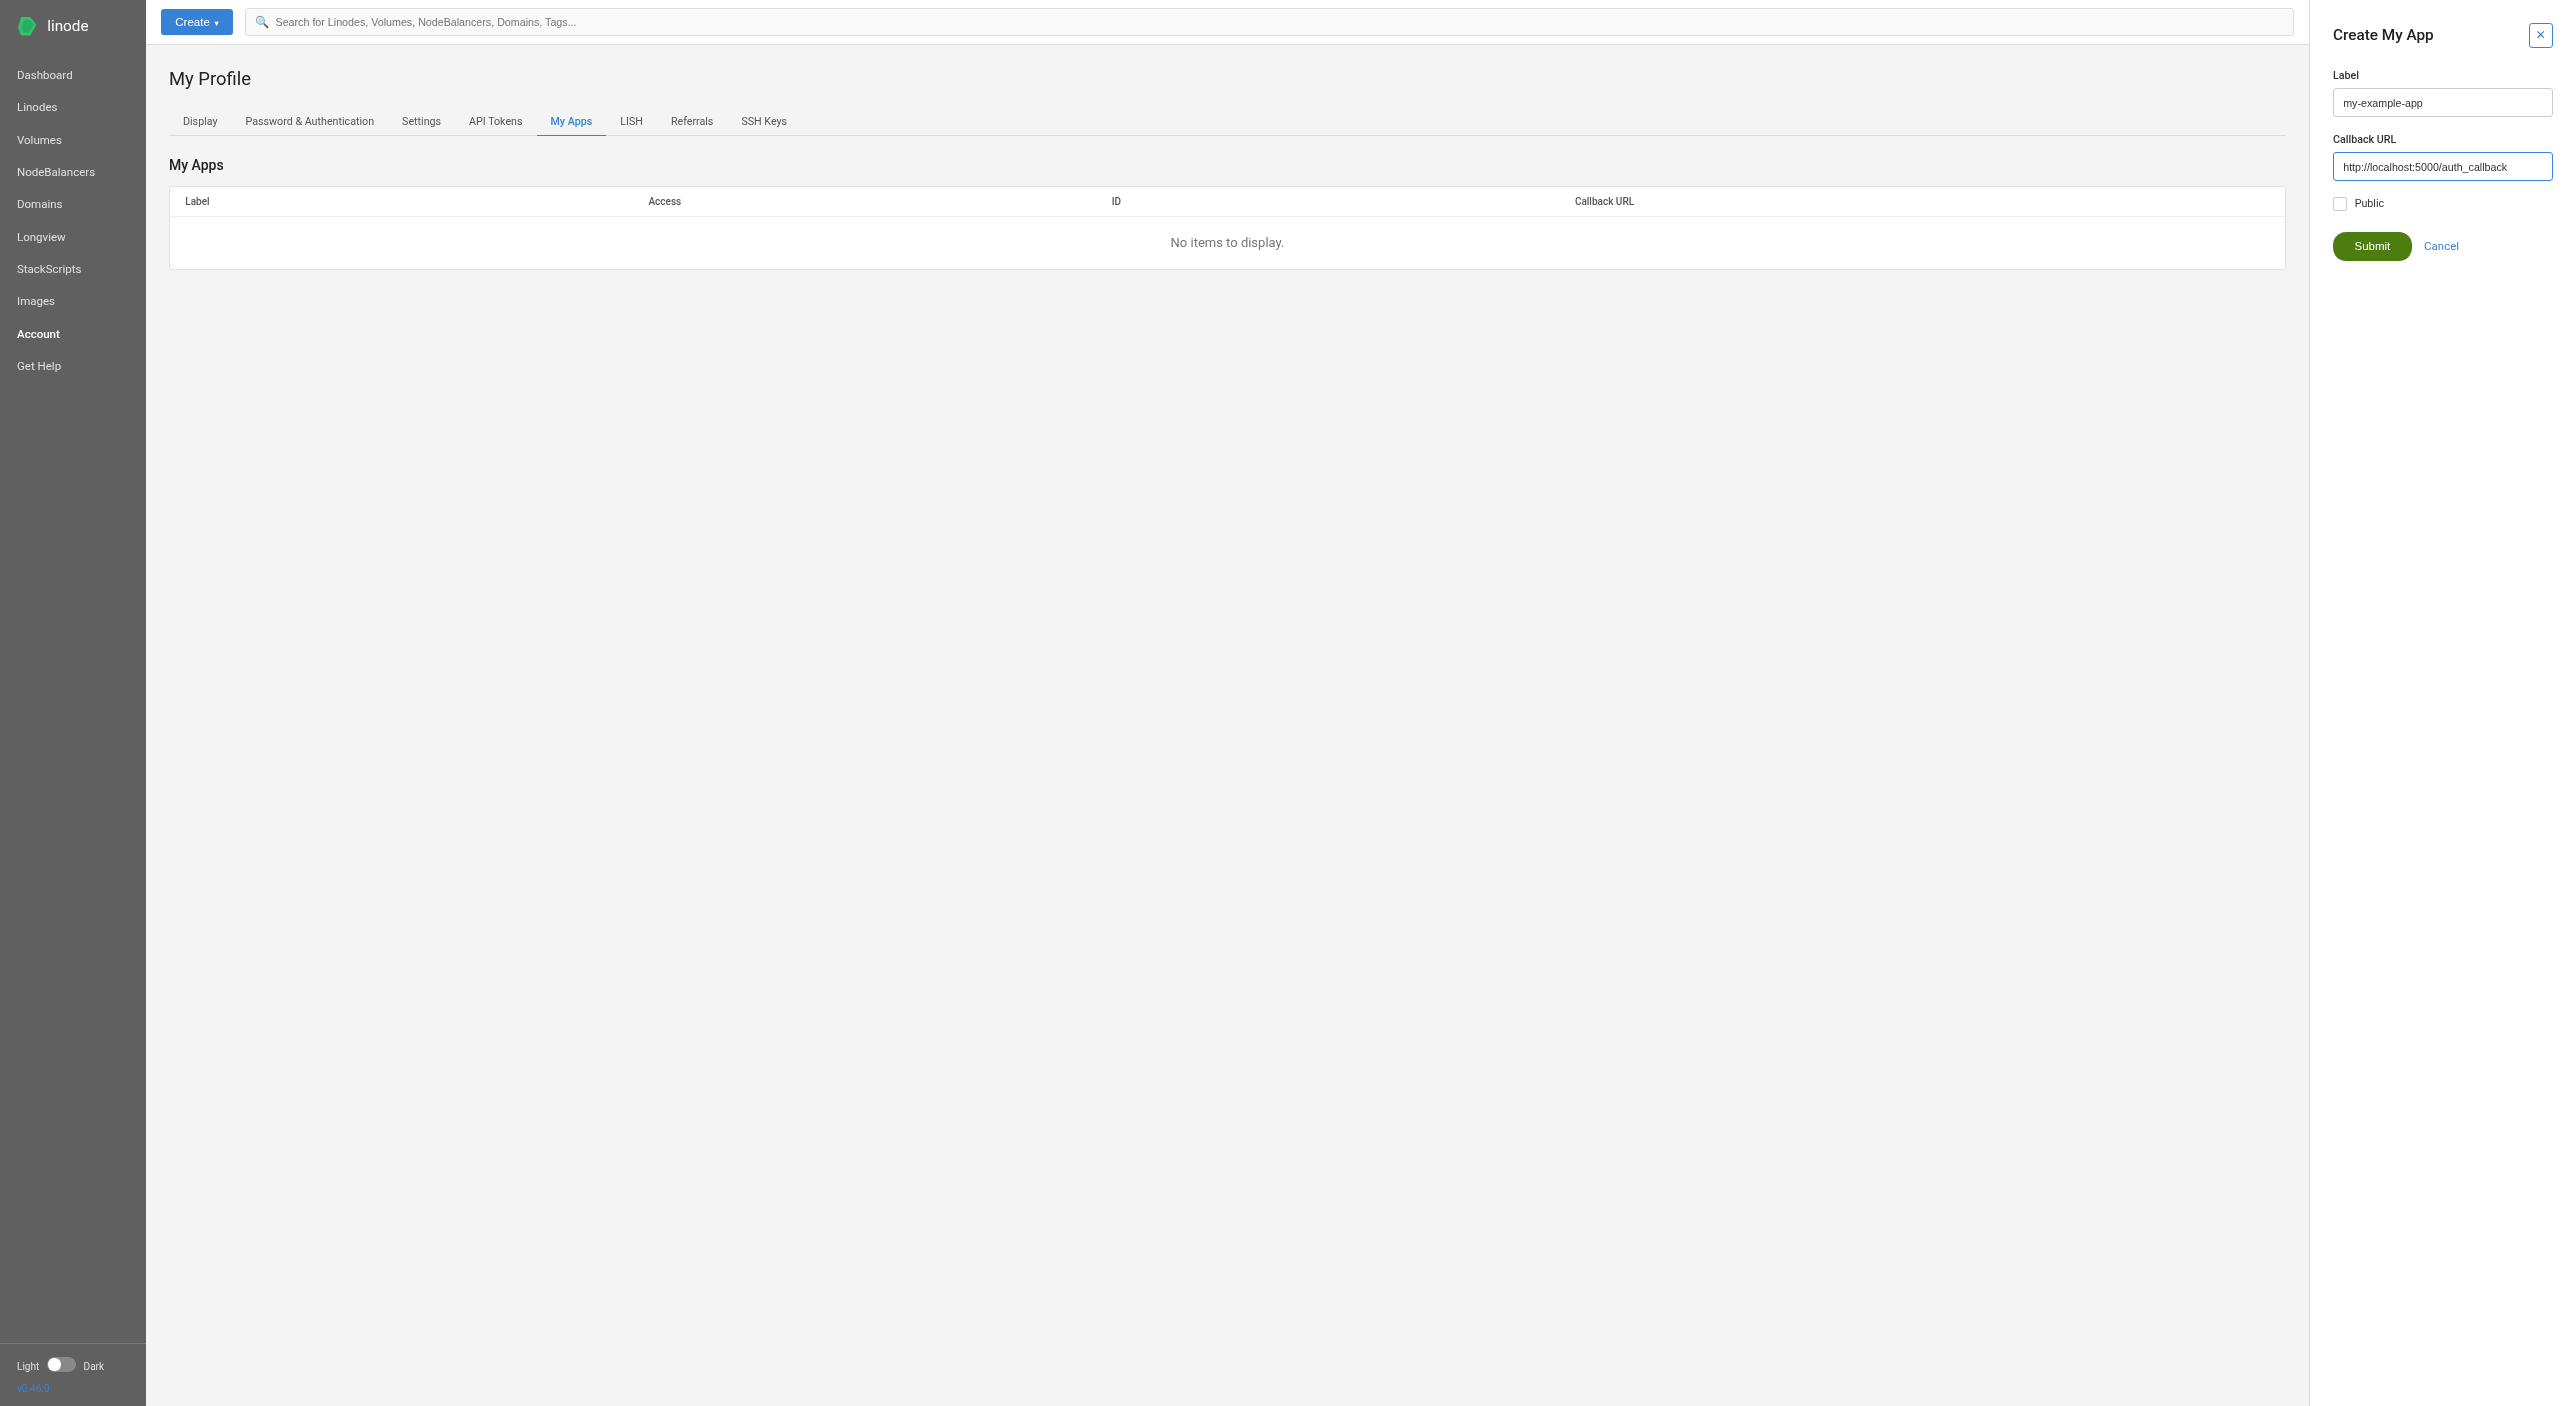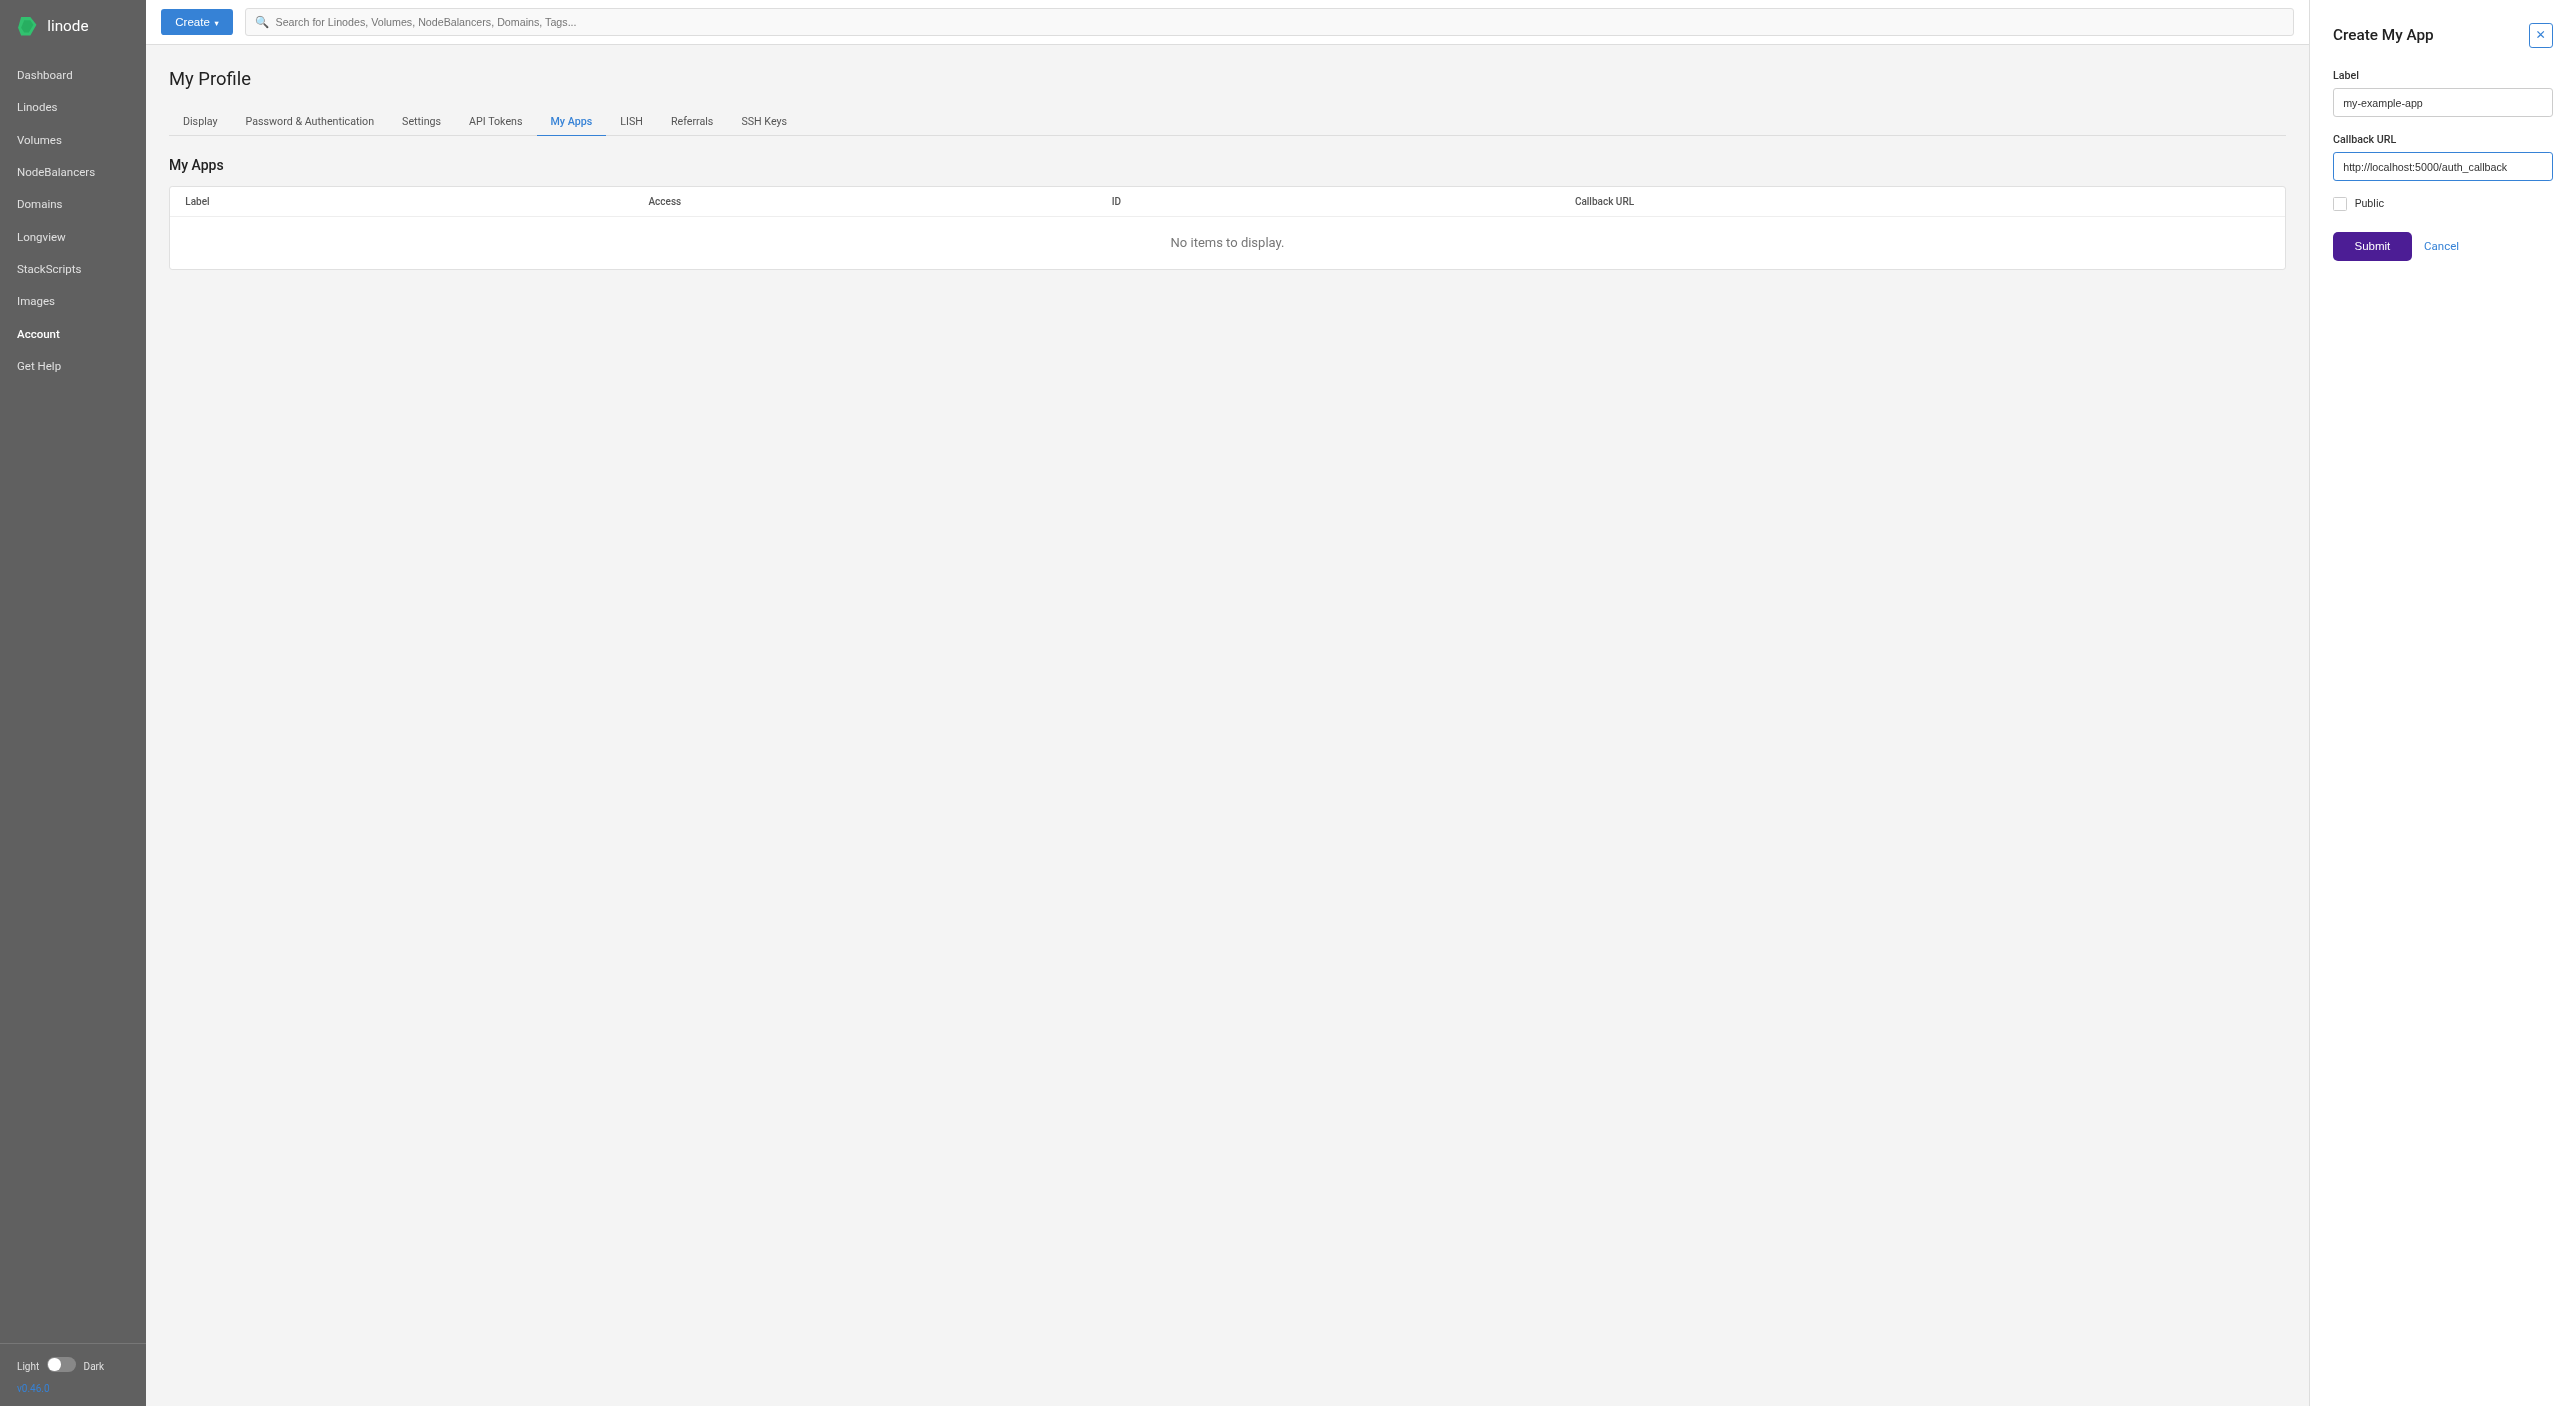--- a/index.html
+++ b/index.html
@@ -266,24 +266,24 @@
     .checkbox-label {
       font-size: 10.7px;
       color: #333;
     }
     .panel-actions {
       display: flex;
       align-items: center;
       gap: 12.3px;
     }
     .submit-btn {
-      background: #4c1d95;
+      background: #4d7c0f;
       color: #fff;
       border: none;
-      border-radius: 5px;
+      border-radius: 13px;
       padding: 8.4px 21.5px;
       font-size: 11.5px;
       cursor: pointer;
     }
     .cancel-link {
       color: #3682d6;
       font-size: 11.5px;
       cursor: pointer;
       background: none;
       border: none;

